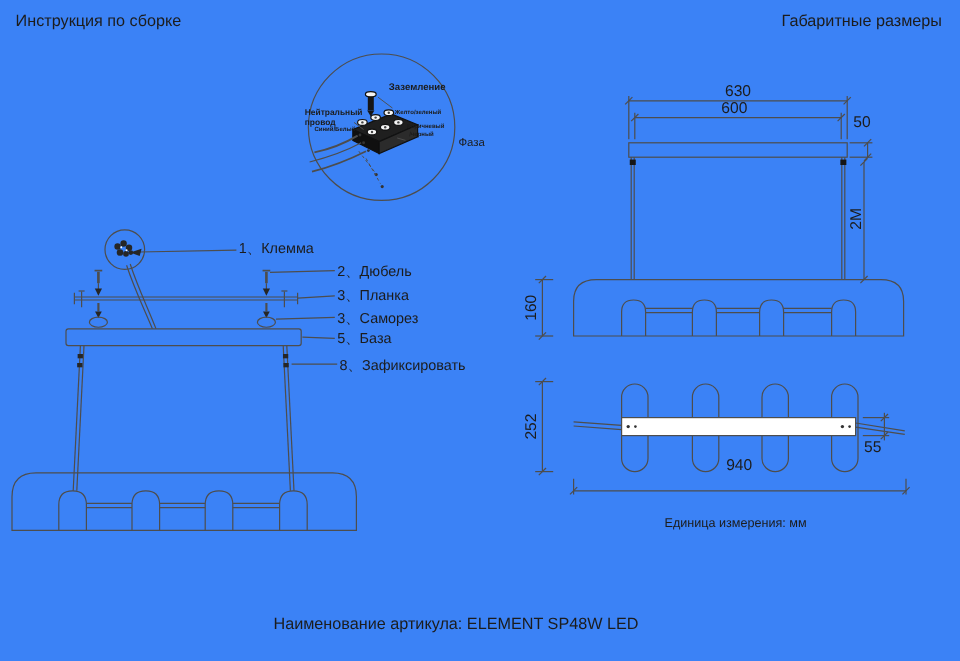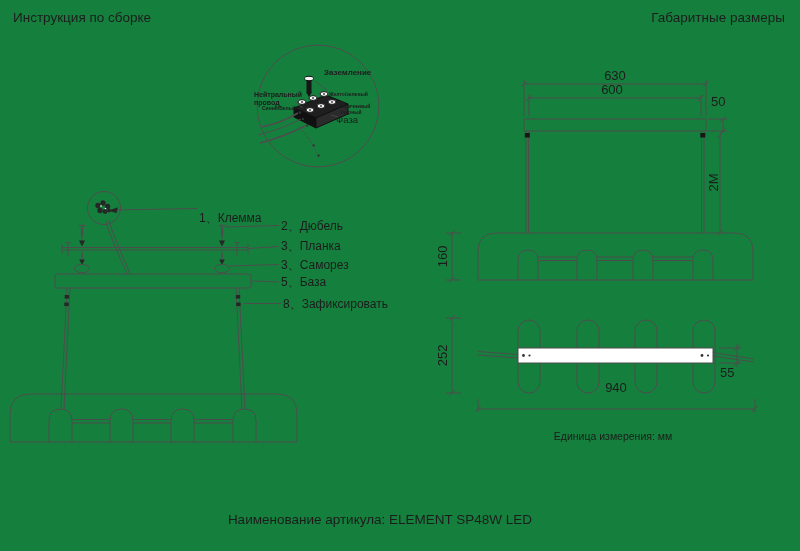--- a/index.html
+++ b/index.html
@@ -1,29 +1,29 @@
 <!DOCTYPE html>
 <html><head>
 <meta charset="utf-8">
 <style>
   html,body{margin:0;padding:0;background:#fff;}
-  #page{position:relative;width:800px;height:551px;background:#15803d;overflow:hidden;
+  #page{position:relative;width:800px;height:551px;background:#3b82f6;overflow:hidden;
         font-family:"Liberation Sans",sans-serif;color:#1c1c1c;}
   svg{position:absolute;left:0;top:0;}
   .lbl{position:absolute;white-space:nowrap;color:#1c1c1c;line-height:1.15;}
   .s14{font-size:13.5px;}
   .s12{font-size:12px;}
   .dim{font-size:13px;}
   .s10{font-size:10.5px;}
   .ctr{text-align:center;}
   .rot{transform:rotate(-90deg);text-align:center;}
   .t8{font-size:8px;font-weight:bold;}
   .t7{font-size:7px;font-weight:bold;}
   .t5{font-size:5px;font-weight:bold;}
-  .t9{font-size:9.5px;}
+  .t9{font-size:9.5px;margin-left:46px;}
 </style>
 </head>
 <body>
 
 <div id="page">
 
   <svg width="800" height="551" viewBox="0 0 800 551">
     <g fill="none" stroke="#4d4d4d" stroke-width="1">
 
       <circle cx="318" cy="106" r="61"></circle>
@@ -203,21 +203,21 @@
         <path d="M449,321 L455,315"></path>
           <path d="M449,396 L455,390"></path>
       </g>
     </g>
   </svg>
 
   <span class="lbl s14" style="left:13px;top:10px;">Инструкция по сборке</span>
   <span class="lbl s14" style="right:15px;top:10px;">Габаритные размеры</span>
   <span class="lbl s14 ctr" style="left:12px;top:512px;width:736px;">Наименование артикула: ELEMENT SP48W LED</span>
 
-  <span class="lbl s12" style="left:199px;top:212px;text-align:right;">1、Клемма</span>
+  <span class="lbl s12" style="left:199px;top:201px;text-align:right;">1、Клемма</span>
   <span class="lbl s12" style="left:281px;top:220px;">2、Дюбель</span>
   <span class="lbl s12" style="left:281px;top:240px;">3、Планка</span>
   <span class="lbl s12" style="left:281px;top:259px;">3、Саморез</span>
   <span class="lbl s12" style="left:281px;top:276px;">5、База</span>
   <span class="lbl s12" style="left:283px;top:298px;">8、Зафиксировать</span>
 
   <span class="lbl t7" style="left:254px;top:91px;">Нейтральный</span>
   <span class="lbl t7" style="left:254px;top:99px;">провод</span>
   <span class="lbl t5" style="left:262px;top:106px;">Синий/Белый</span>
   <span class="lbl t8" style="left:324px;top:68px;">Заземление</span>

